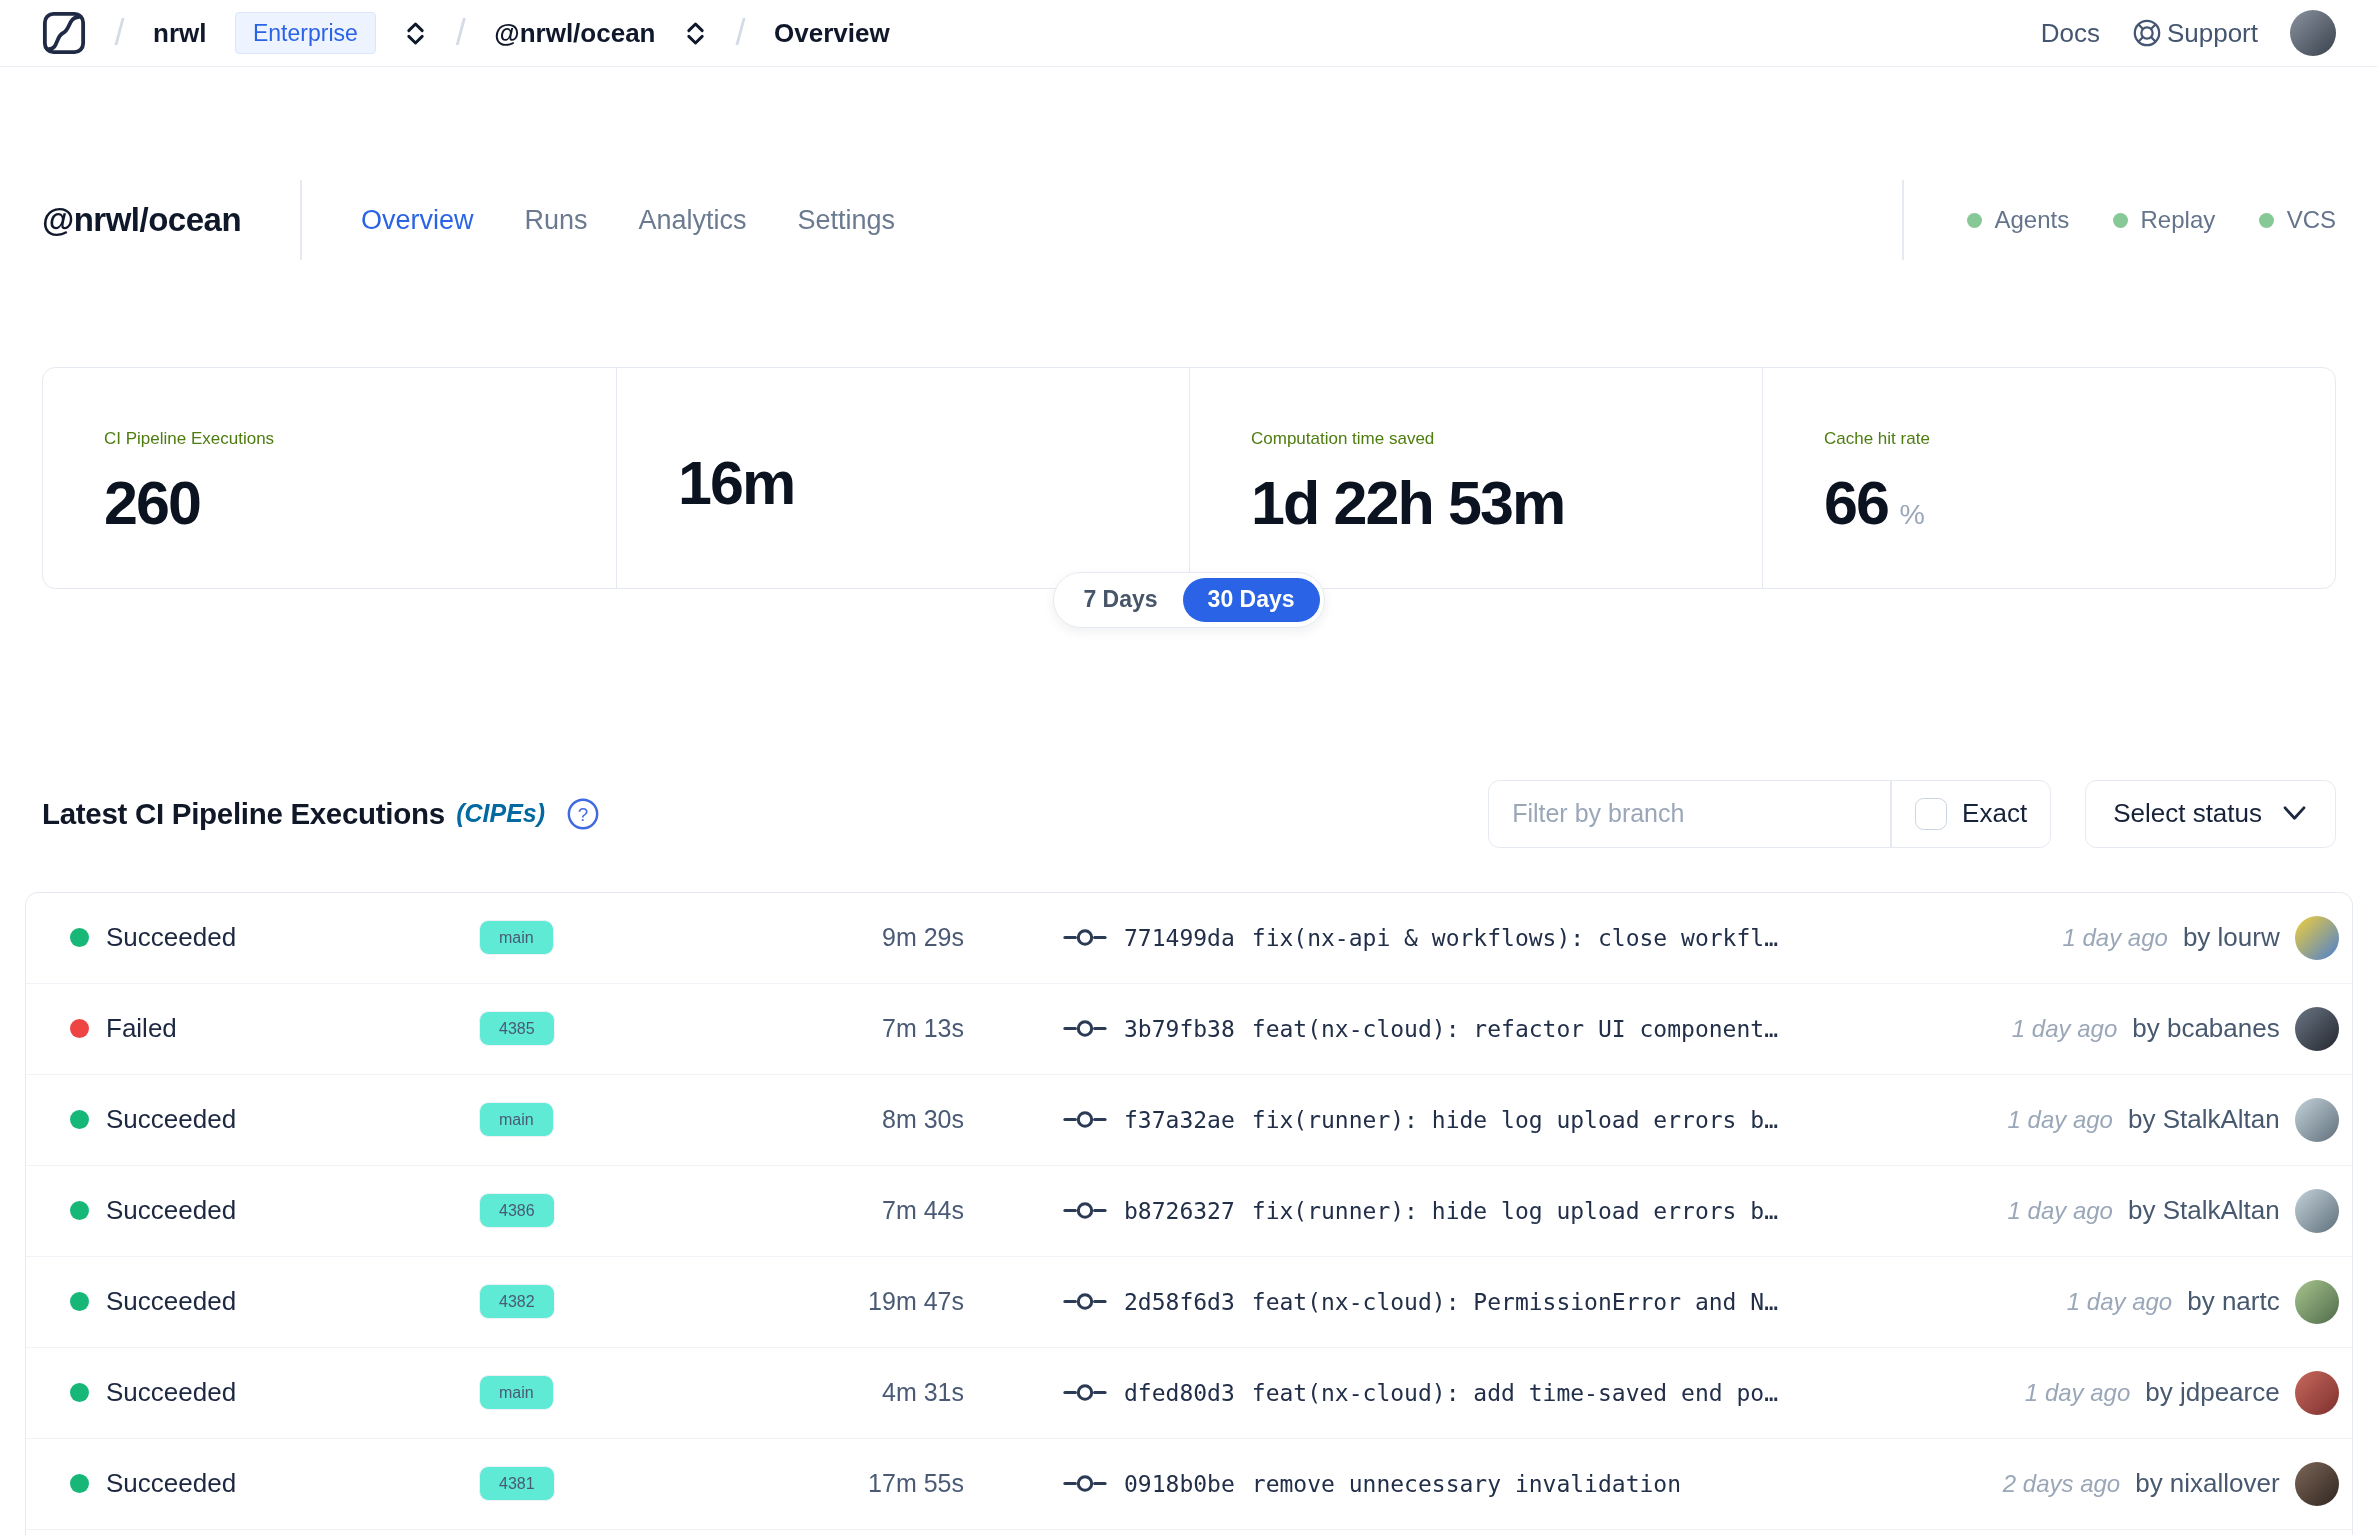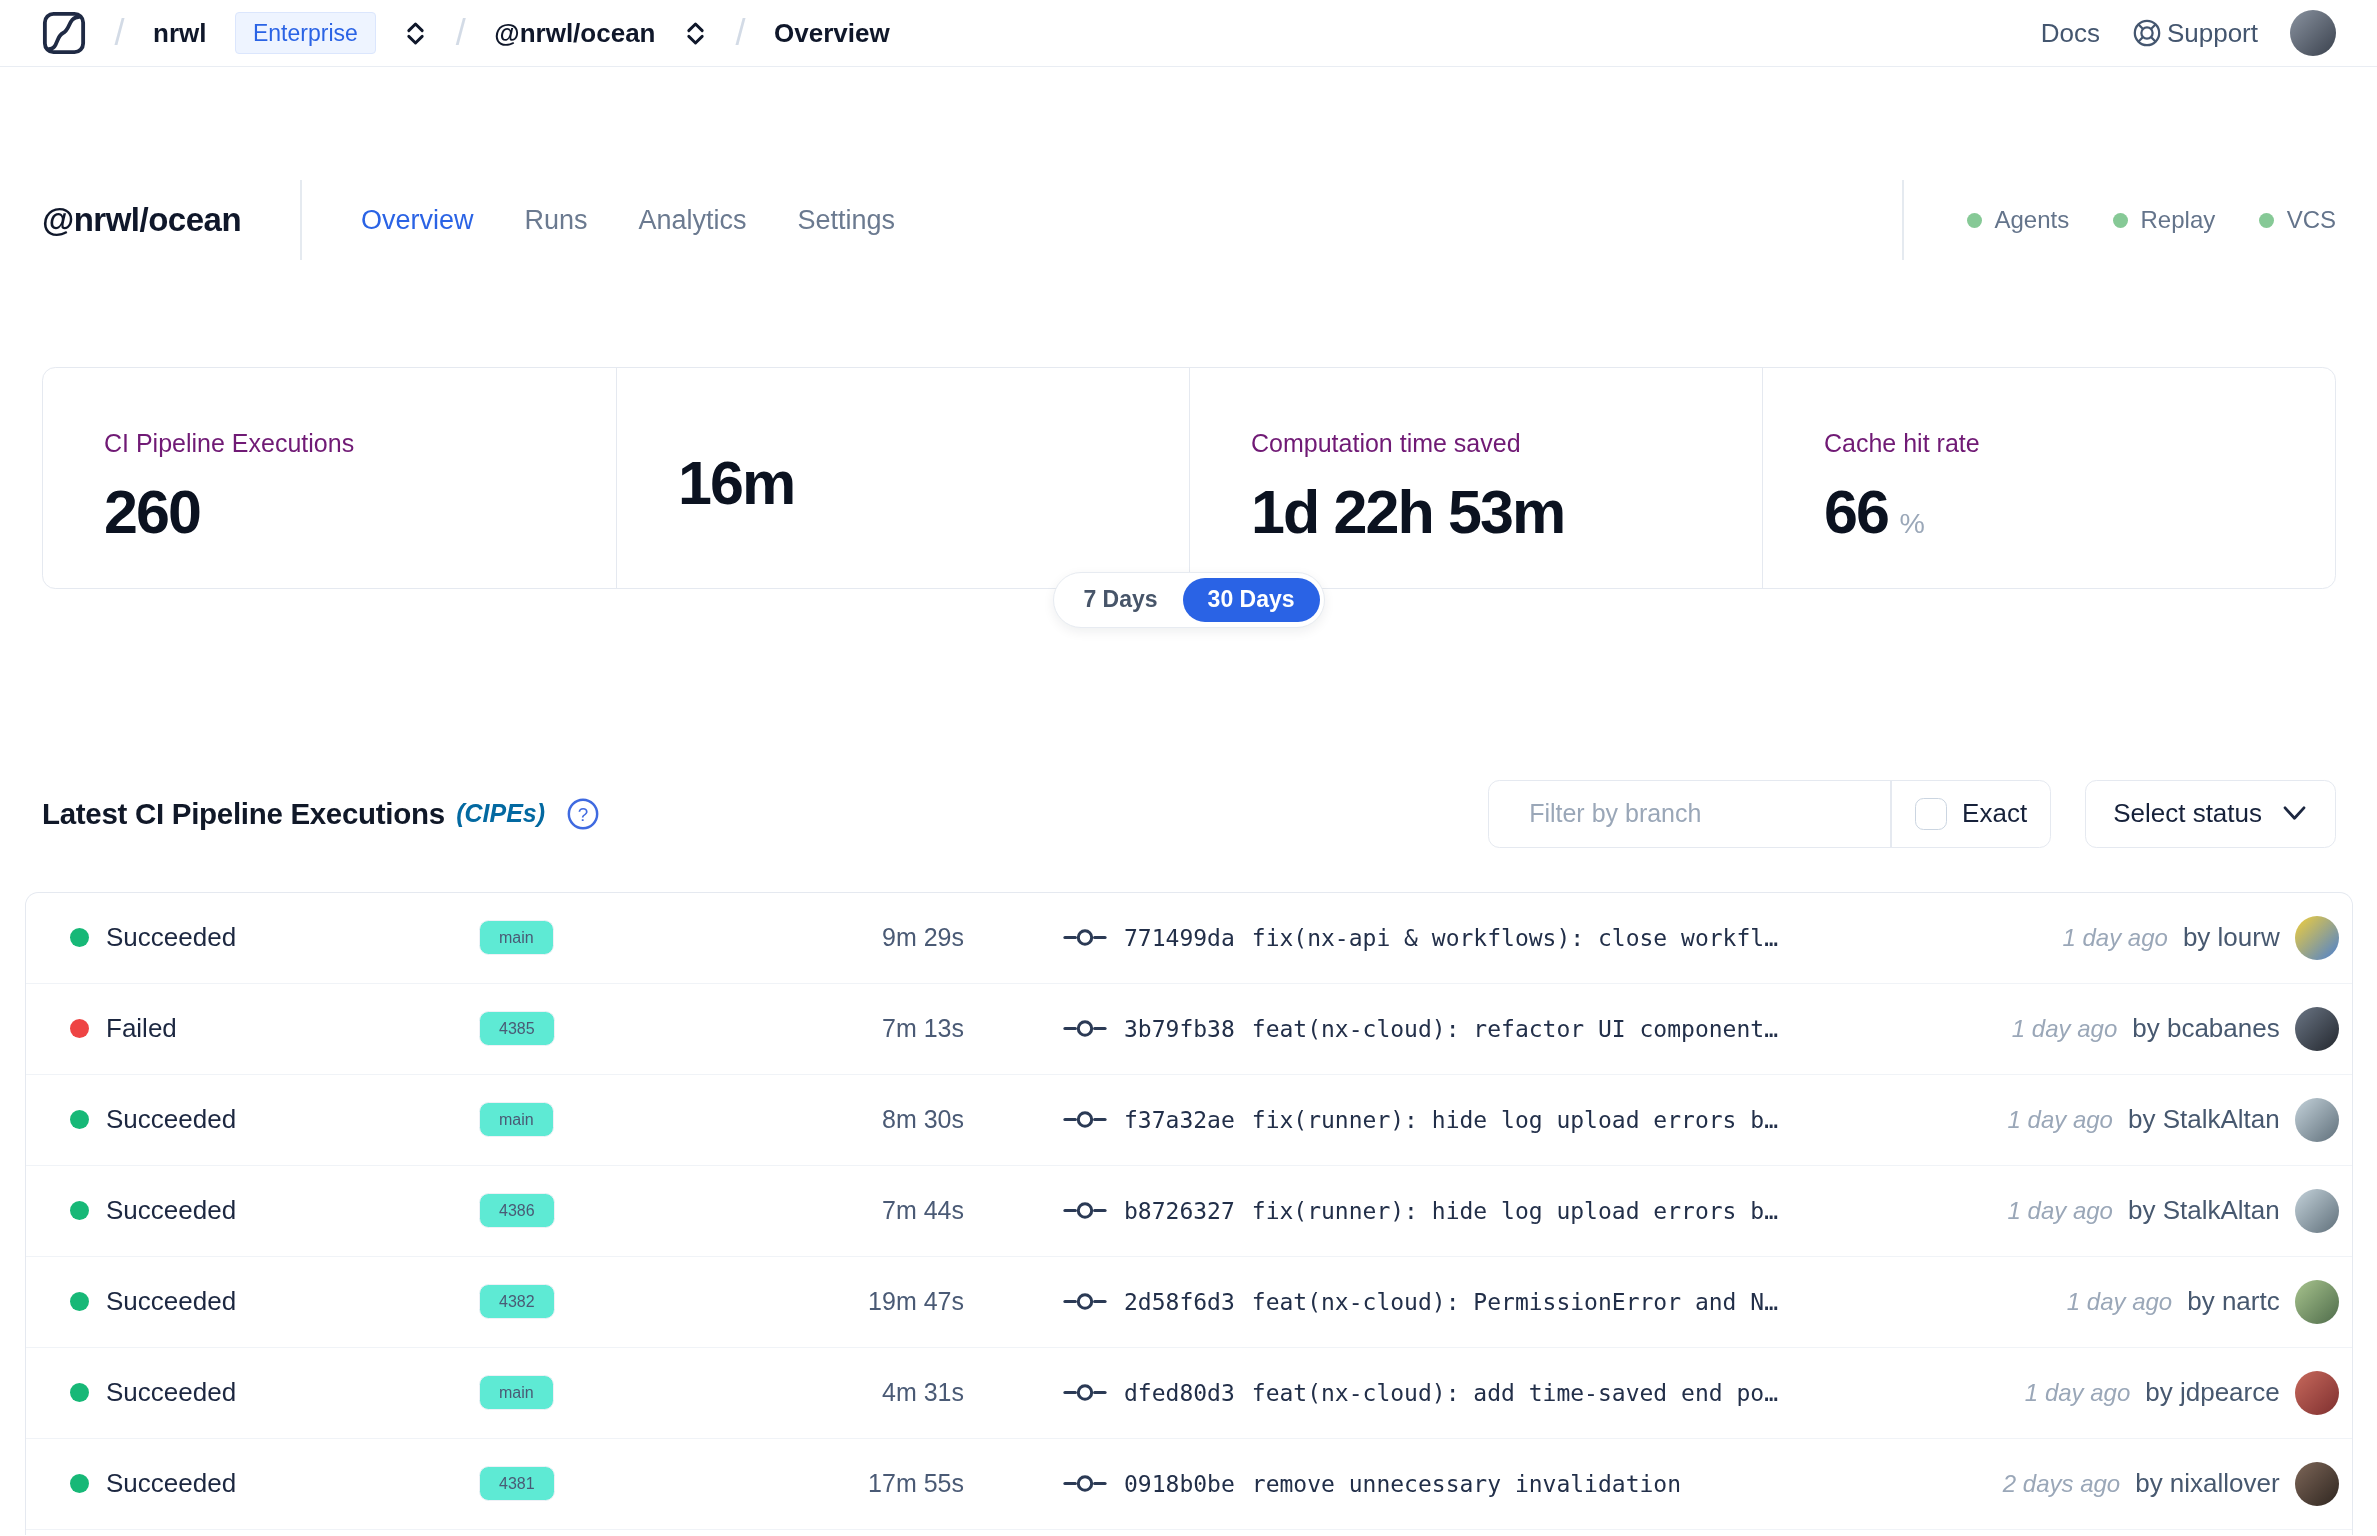--- a/index.html
+++ b/index.html
@@ -31,41 +31,41 @@
   .header-right { margin-left:auto; display:flex; align-items:center; gap:44px; }
   .vd-right { margin-right:19px; }
   .indicator { display:flex; align-items:center; gap:12.4px; font-size:24px; color:#64748b; }
   .ind-dot { width:15px; height:15px; border-radius:50%; background:var(--indicator-green); }
 
   
   .stats { margin:106px 42px 0; display:grid; grid-template-columns:1fr 1fr 1fr 1fr;
            border:1.9px solid #e5e9f0; border-radius:13.3px; height:222px; background:#fff; }
   .stat-card { padding:61px 0 0 61px; }
   .stat-card + .stat-card { border-left:1.9px solid #e5e9f0; }
-  .stat-label { font-size:25px; color:#701a75; font-weight:500; }
+  .stat-label { font-size:17px; color:#4d7c0f; font-weight:500; }
   .stat-value { margin-top:19px; font-size:61px; font-weight:700; letter-spacing:-1.9px;
                 color:#0b1220; display:flex; align-items:baseline; gap:11.4px; }
   .stat-unit { font-size:28.5px; font-weight:400; color:#9aa7b8; letter-spacing:0; }
 
   
   .toggle-wrap { display:flex; justify-content:center; margin-top:-17px; position:relative; }
   .toggle { display:flex; align-items:center; background:#fff; border:1.9px solid #e7ebf1;
             border-radius:950px; padding:4.8px; box-shadow:0 3.8px 11.4px rgba(15,23,42,.07); }
   .toggle-opt { font-size:23px; font-weight:600; color:#475569; padding:8.6px 25px;
                 border-radius:950px; cursor:pointer; }
   .toggle-opt.active { background:var(--accent); color:#fff; font-weight:700; }
 
   
   .section-head { display:flex; align-items:center; padding:0 42px; margin-top:152px; height:68px; }
   .section-title { font-size:29.5px; font-weight:700; letter-spacing:-0.3px; color:#101828; }
   .section-suffix { font-style:italic; font-size:25px; font-weight:600; margin-left:11.4px; color:#0369a1; }
   .help-wrap { margin-left:21px; display:flex; align-items:center; cursor:pointer; }
   .filters { margin-left:auto; display:flex; align-items:center; gap:34px; }
   .filter-group { display:flex; align-items:center; width:563px; height:68px;
-                  border:1.9px solid #e5e9f0; border-radius:11.4px; background:#fff;padding-left:17px; }
+                  border:1.9px solid #e5e9f0; border-radius:11.4px; background:#fff; }
   .filter-input { flex:1; min-width:0; border:none; outline:none; font-size:25px; padding:0 23px;
                   height:100%; background:transparent; color:#0f172a;
                   font-family:"Liberation Sans", sans-serif; }
   .filter-input::placeholder { color:#9aa7b8; }
   .filter-div { width:1.9px; height:100%; background:#e5e9f0; }
   .exact-wrap { display:flex; align-items:center; gap:15px; padding:0 23px; cursor:pointer; }
   .checkbox { width:32px; height:32px; border:1.9px solid #cbd5e1; border-radius:8.6px; background:#fff; }
   .exact-label { font-size:26px; color:#16213a; }
   .select-btn { height:68px; min-width:249px; border:1.9px solid #e5e9f0; border-radius:11.4px;
                 background:#fff; display:flex; align-items:center; justify-content:center;

